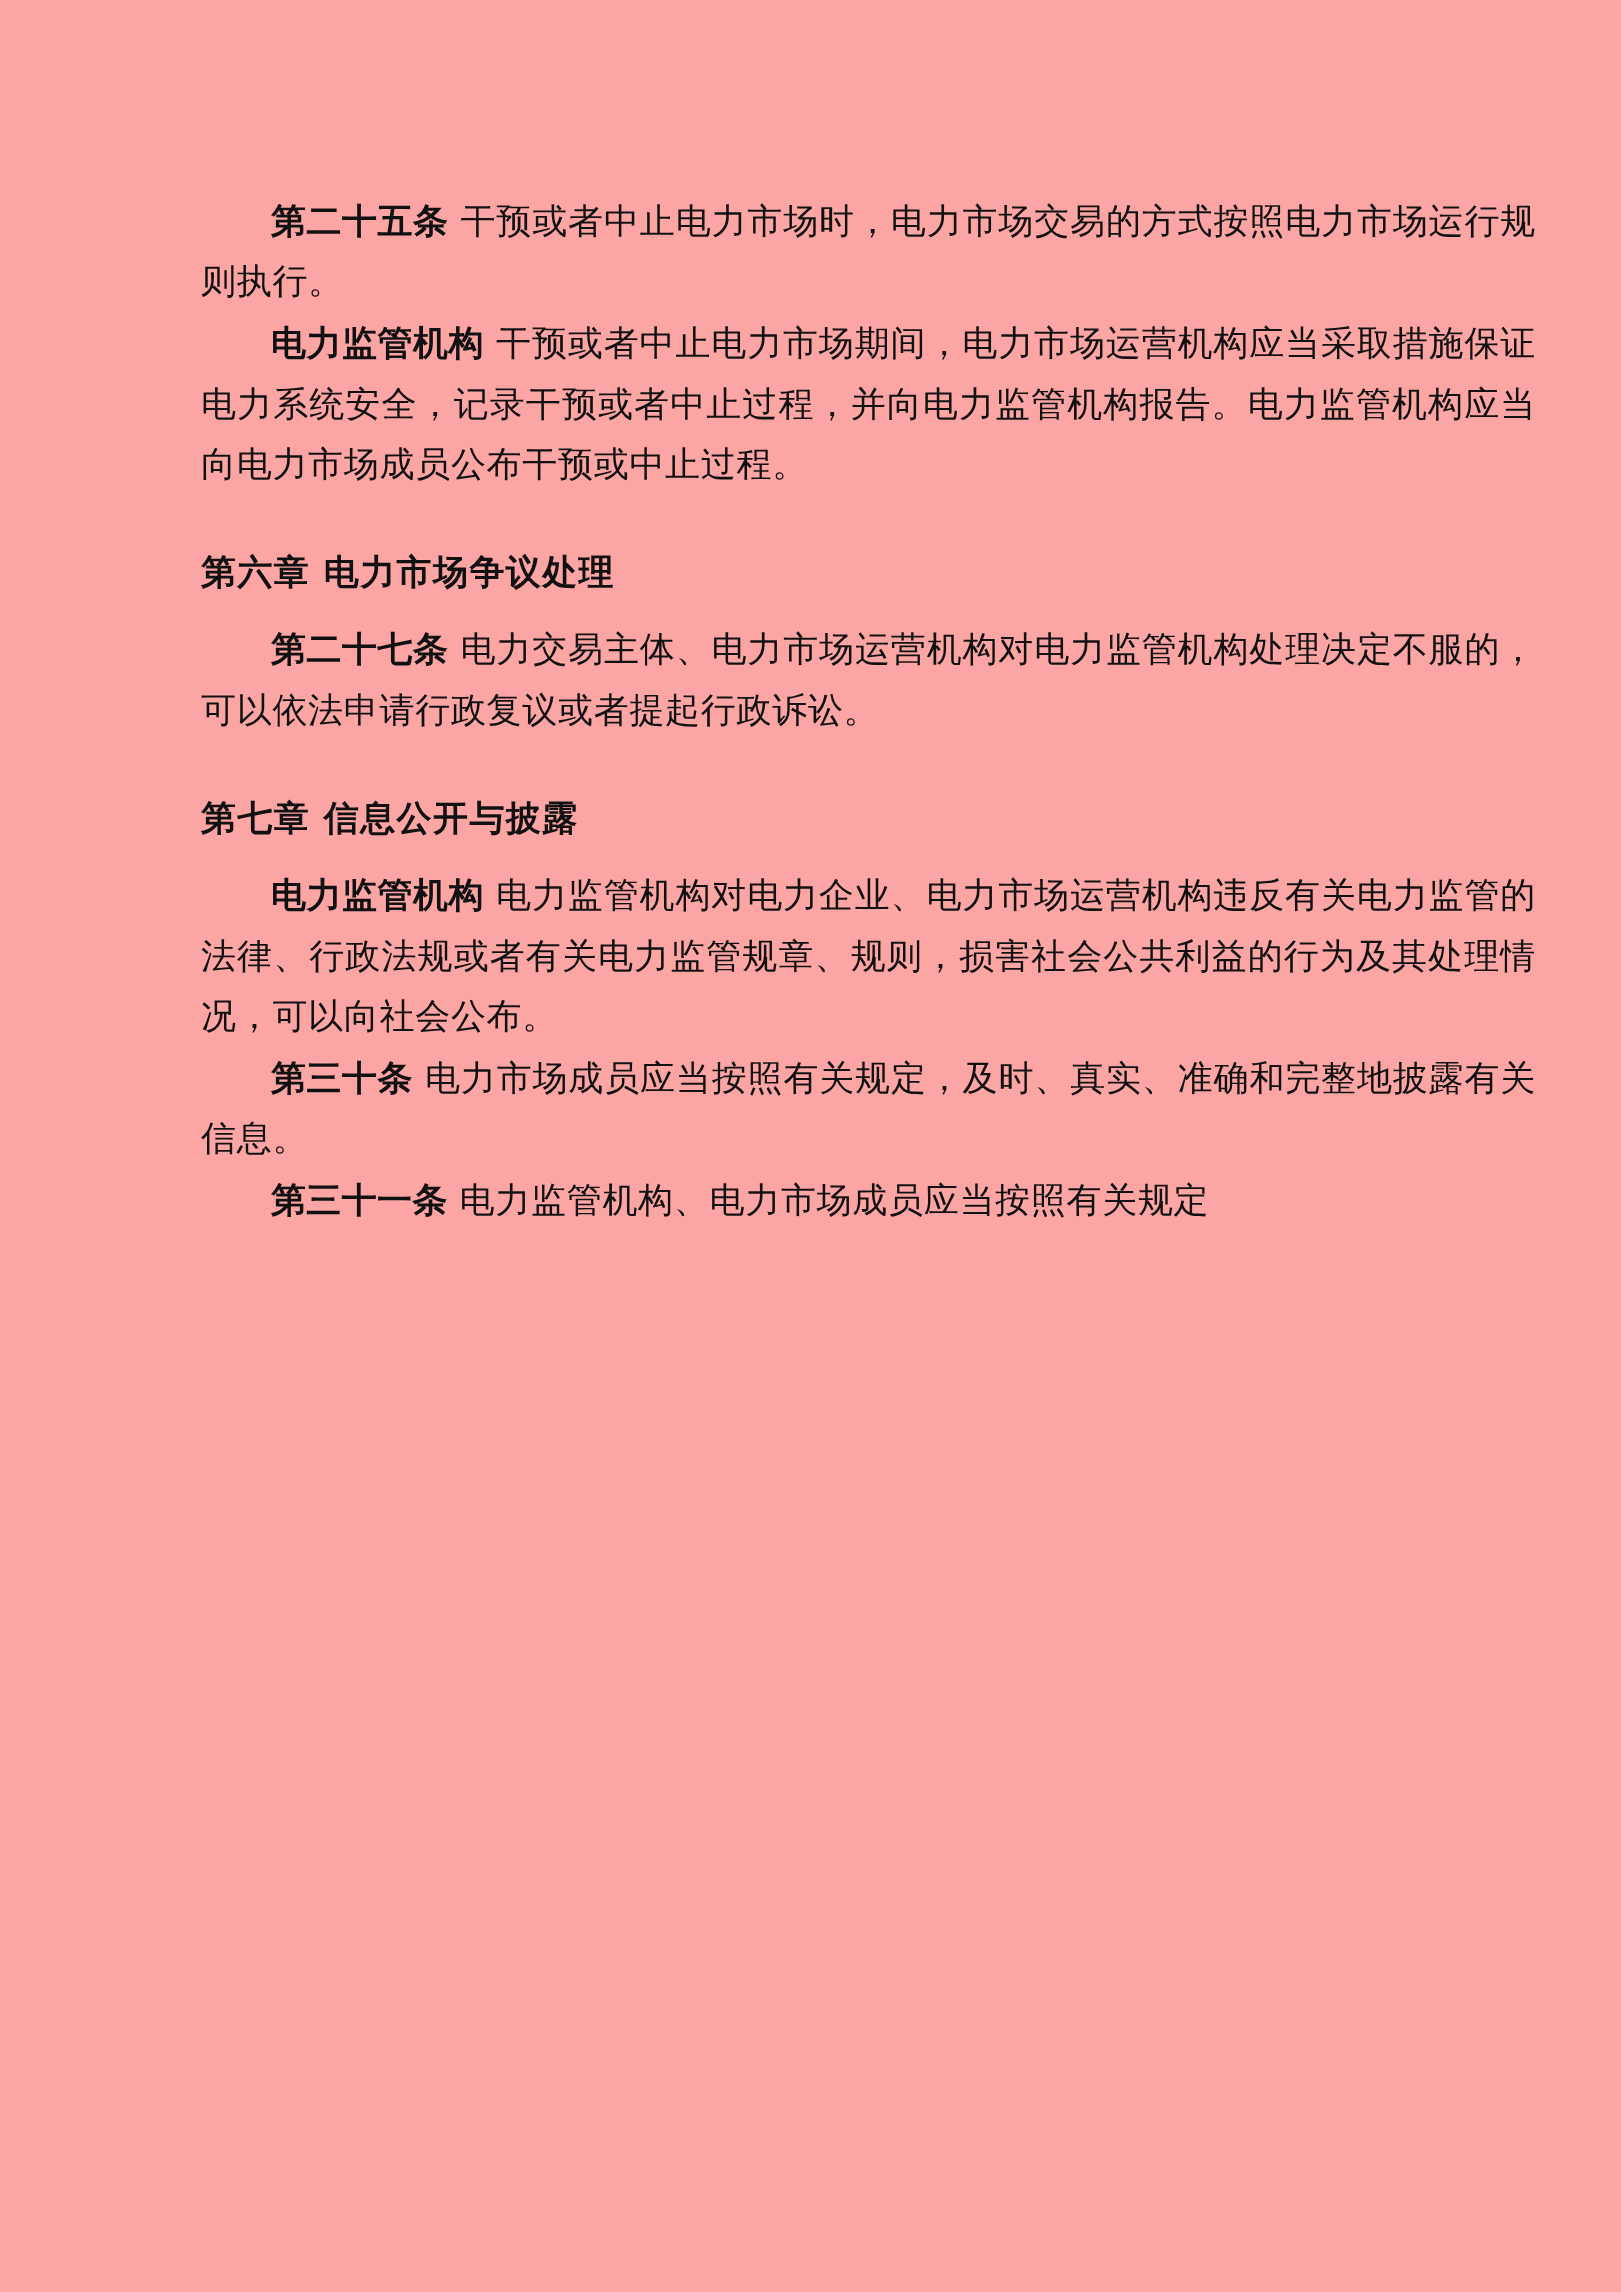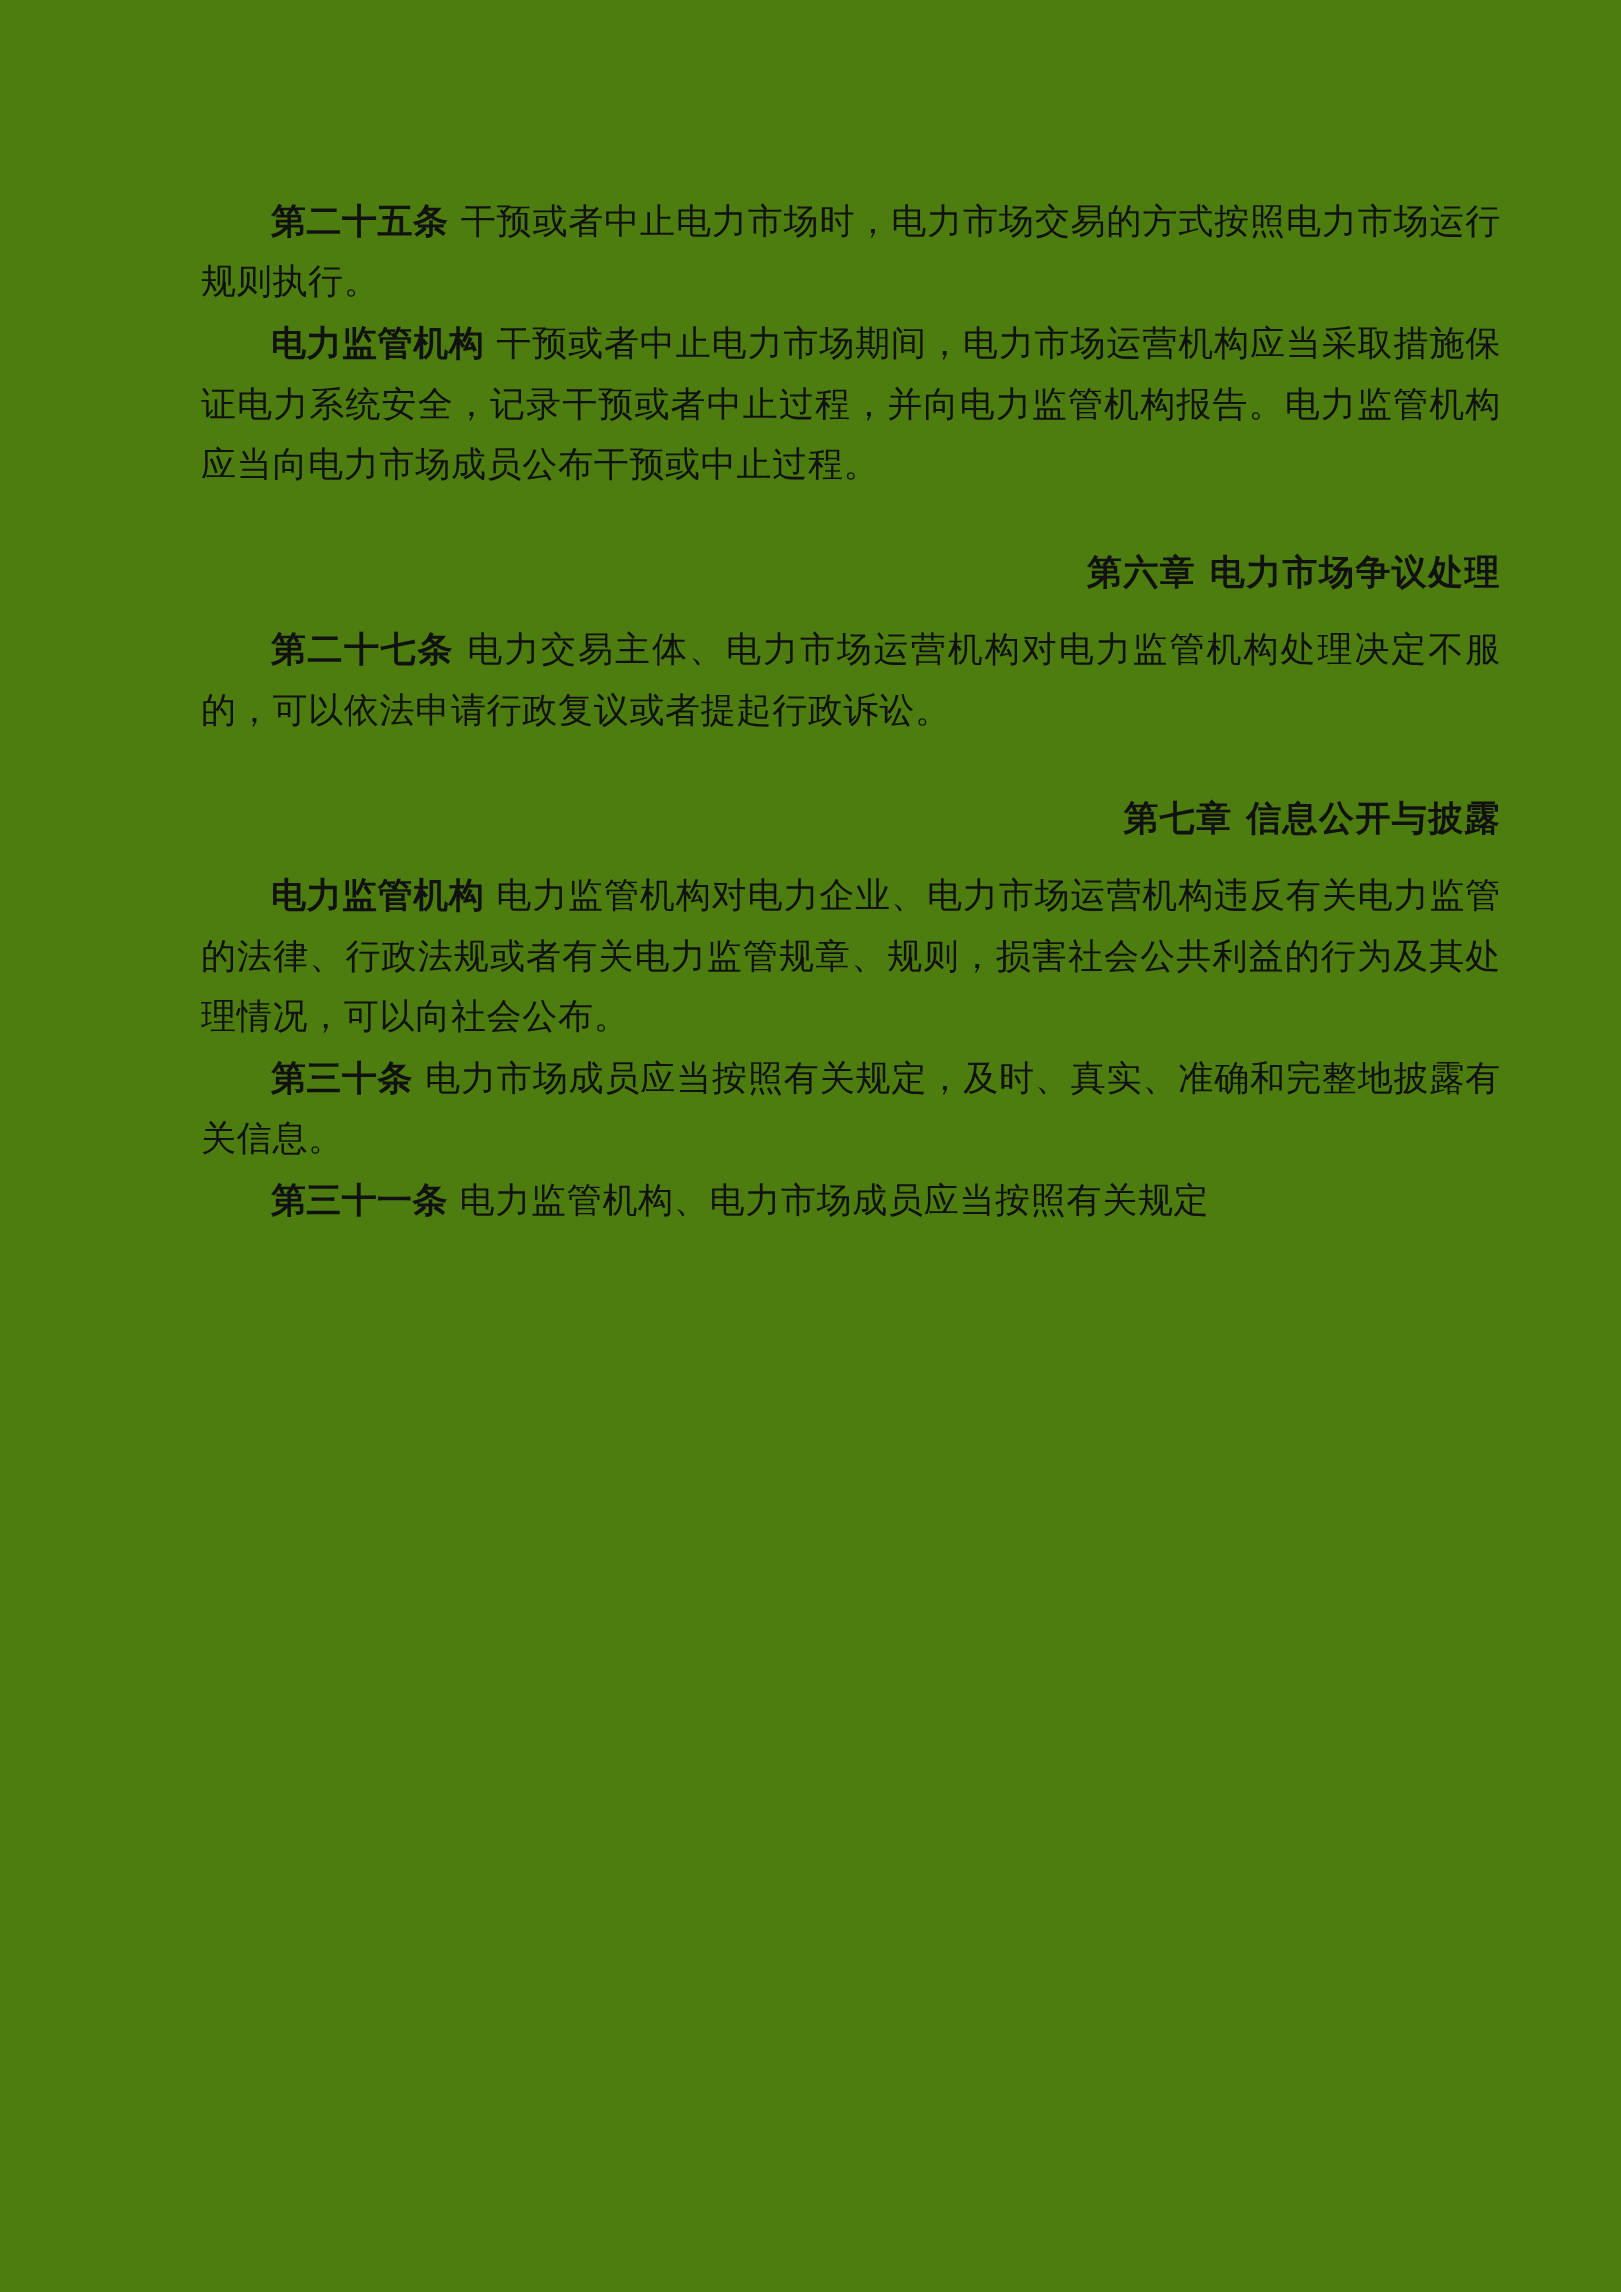--- a/index.html
+++ b/index.html
@@ -11,22 +11,22 @@
     width: 1621px;
     height: 2293px;
     font-family: "DejaVu Serif", "Liberation Serif", serif;
     color: #1a1a1a;
   }
   .page {
     position: relative;
     width: 1621px;
     height: 2293px;
     box-sizing: border-box;
-    padding: 191px 120px 118px 201px;
-    background: #4d7c0f;
+    padding: 191px 85px 118px 201px;
+    background: #fca5a5;
   }
   .doc-body {
     width: 100%;
   }
   p.para {
     margin: 0 0 0 0;
     text-indent: 2em;
     font-size: 35px;
     line-height: 1.72;
     letter-spacing: 0.02em;
@@ -39,21 +39,21 @@
     margin-top: 2px;
   }
   .art-label {
     font-weight: bold;
     letter-spacing: 0.01em;
   }
   h2.chapter {
     margin: 0;
     font-size: 35px;
     font-weight: bold;
-    text-align: right;
+    text-align: left;
     letter-spacing: 0.04em;
     font-family: "DejaVu Sans", "Liberation Sans", sans-serif;
     color: #111111;
   }
   .gap-before-chapter { height: 55px; }
   .gap-after-chapter { height: 23.5px; }
 </style>
 </head>
 <body>
 

